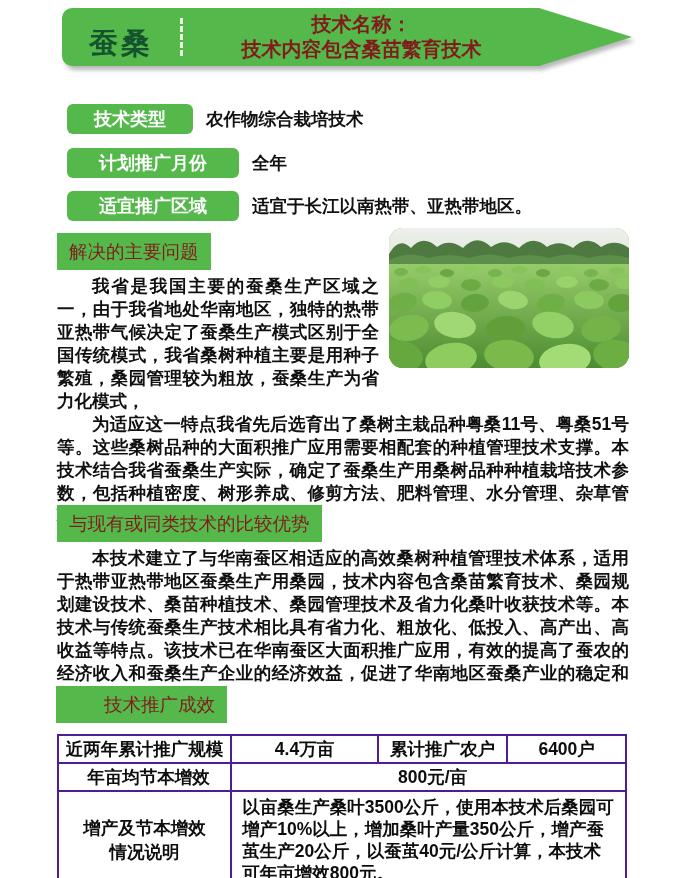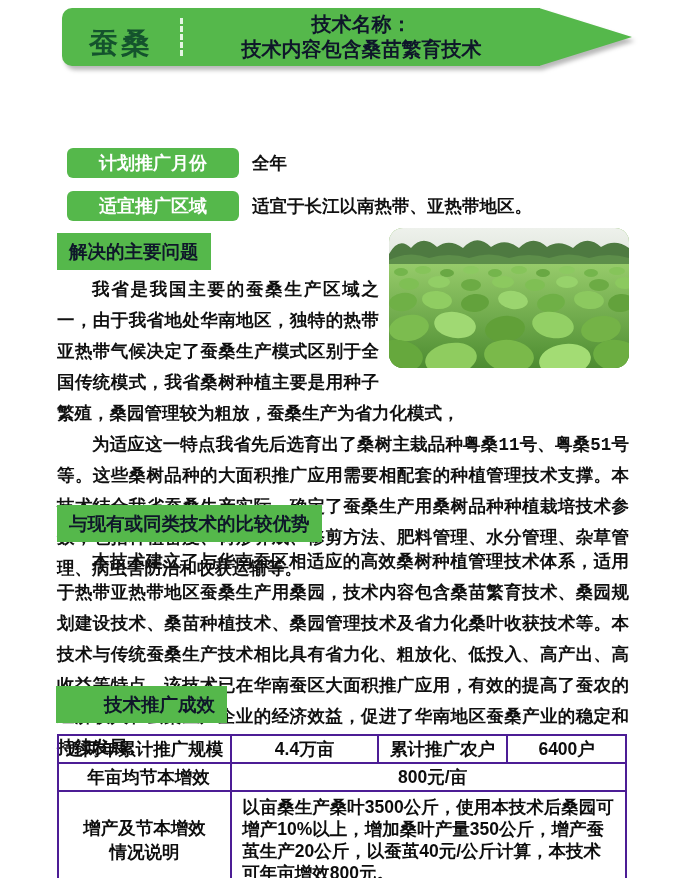--- a/index.html
+++ b/index.html
@@ -13,42 +13,42 @@
   .banner { position:absolute; left:62px; top:8px; width:570px; height:58px;
             filter:drop-shadow(3px 4px 2px rgba(0,0,0,.28)); }
   .banner-body { position:absolute; left:0; top:0; width:478px; height:58px;
                  background:#55b84b; border-radius:10px 0 0 10px;
                  display:flex; align-items:center; }
   .banner-arrow { position:absolute; left:477px; top:0; width:93px; height:58px;
                   background:#55b84b; clip-path:polygon(0 0,100% 50%,0 100%); }
   .banner-category { width:118px; text-align:center; color:#14532d; font-size:29px;
                      font-weight:700; letter-spacing:3px;margin-top:14px; }
   .banner-sep { height:38px; border-left:3px dashed rgba(255,255,255,.85); }
-  .banner-title { flex:1; text-align:center; color:#0f172a; font-weight:700;
+  .banner-title { flex:1; text-align:center; color:#7f1d1d; font-weight:700;
                   font-size:20px; line-height:25px; }
 
   
   .info-row { position:absolute; left:67px; height:30px; display:flex; align-items:center; }
   .info-label { position:relative; height:30px; background:#55b84b; border-radius:6px;
                 color:#fff; font-size:18px; font-weight:700;
                 display:flex; align-items:center; justify-content:center; }
   .info-label::before { content:""; position:absolute; left:-6px; top:6px; width:16px;
                         height:28px; background:#cccccc; border-radius:4px; z-index:-1; }
   .w126 { width:126px; } .w148 { width:172px; }
   .info-value { margin-left:13px; font-size:17.5px; font-weight:600; color:#111; }
 
   
   .section-problems  { position:absolute; left:57px; top:233px; width:572px; }
   .section-advantages{ position:absolute; left:57px; top:505px; width:572px; }
-  .section-heading { display:inline-block; background:#55b84b; color:#0f172a;
-                     font-size:18.5px; font-weight:700; height:37px; line-height:37px;
+  .section-heading { display:inline-block; background:#55b84b; color:#7f1d1d;
+                     font-size:18.5px; font-weight:400; height:37px; line-height:37px;
                      padding:0 12px; margin:0 0 5px 0; }
   .heading-results { position:absolute; left:56px; top:686px;padding-left:48px; }
-  .body-text { margin:0; font-size:17.5px; line-height:31px; text-align:justify;
-               text-indent:2em; font-weight:600; color:#101010;font-family:Liberation Mono, monospace; }
+  .body-text { margin:0; font-size:17.5px; line-height:23px; text-align:justify;
+               text-indent:2em; font-weight:600; color:#101010; }
 
   
   .photo { float:right; width:240px; height:140px; margin:-5px 0 10px 10px;
            border-radius:14px; overflow:hidden; background:#6fae45; }
   .photo svg { display:block; }
 
   
   .results-table { position:absolute; left:57px; top:734px; width:570px;
                    border-collapse:collapse; font-size:17.5px; font-weight:600;
                    color:#0d0d0d; table-layout:fixed; }
@@ -67,20 +67,24 @@
       <div class="banner-category">蚕桑</div>
       <div class="banner-sep"></div>
       <div class="banner-title">
         <div>技术名称：</div>
         <div>技术内容包含桑苗繁育技术</div>
       </div>
     </div>
     <div class="banner-arrow"></div>
   </div>
 
+  <div class="info-row" style="top:104px">
+    <div class="info-label w126">技术类型</div>
+    <div class="info-value">农作物综合栽培技术</div>
+  </div>
   <div class="info-row" style="top:148px">
     <div class="info-label w148">计划推广月份</div>
     <div class="info-value">全年</div>
   </div>
   <div class="info-row" style="top:191px">
     <div class="info-label w148">适宜推广区域</div>
     <div class="info-value">适宜于长江以南热带、亚热带地区。</div>
   </div>
 
   <div class="section-problems">

